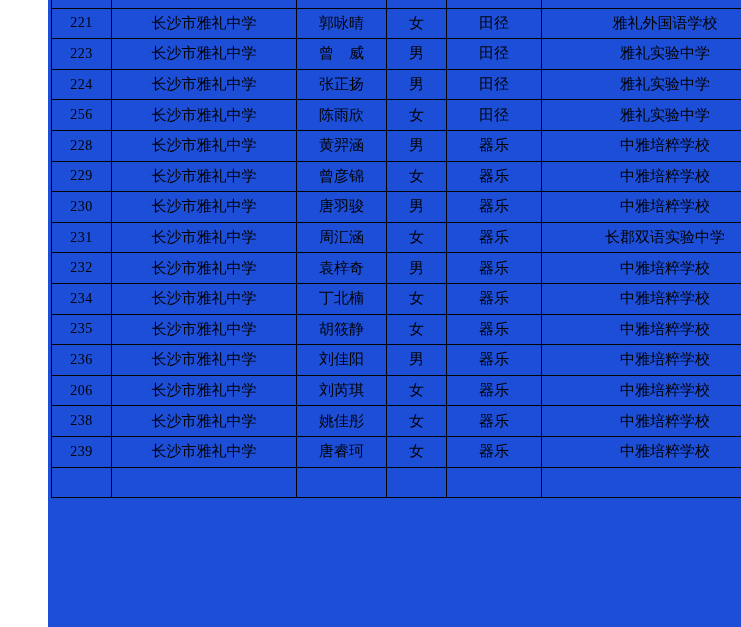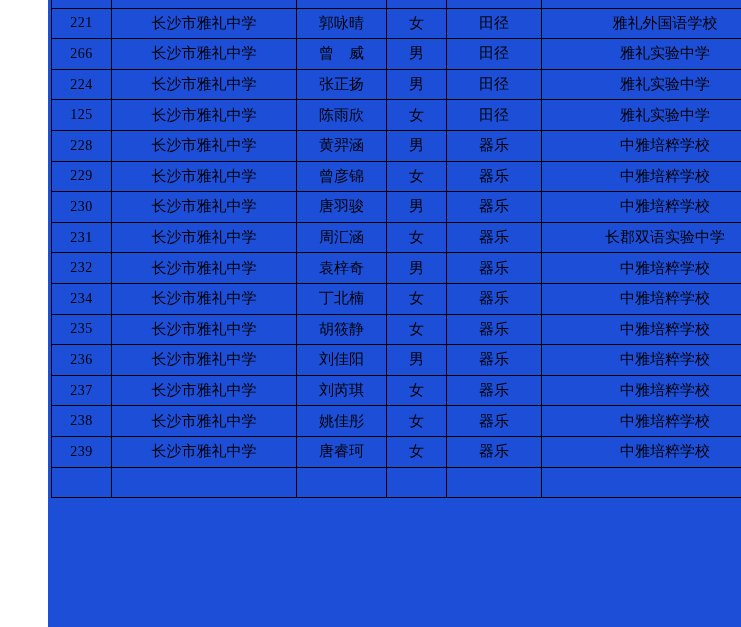--- a/index.html
+++ b/index.html
@@ -64,37 +64,37 @@
 
       <tr>
       <td class="c-index">221</td>
       <td>长沙市雅礼中学</td>
       <td>郭咏晴</td>
       <td>女</td>
       <td>田径</td>
       <td>雅礼外国语学校</td>
     </tr>
         <tr>
-      <td class="c-index">266</td>
+      <td class="c-index">223</td>
       <td>长沙市雅礼中学</td>
       <td>曾　威</td>
       <td>男</td>
       <td>田径</td>
       <td>雅礼实验中学</td>
     </tr>
         <tr>
       <td class="c-index">224</td>
       <td>长沙市雅礼中学</td>
       <td>张正扬</td>
       <td>男</td>
       <td>田径</td>
       <td>雅礼实验中学</td>
     </tr>
         <tr>
-      <td class="c-index">125</td>
+      <td class="c-index">256</td>
       <td>长沙市雅礼中学</td>
       <td>陈雨欣</td>
       <td>女</td>
       <td>田径</td>
       <td>雅礼实验中学</td>
     </tr>
         <tr>
       <td class="c-index">228</td>
       <td>长沙市雅礼中学</td>
       <td>黄羿涵</td>
@@ -152,21 +152,21 @@
     </tr>
         <tr>
       <td class="c-index">236</td>
       <td>长沙市雅礼中学</td>
       <td>刘佳阳</td>
       <td>男</td>
       <td>器乐</td>
       <td>中雅培粹学校</td>
     </tr>
         <tr>
-      <td class="c-index">237</td>
+      <td class="c-index">206</td>
       <td>长沙市雅礼中学</td>
       <td>刘芮琪</td>
       <td>女</td>
       <td>器乐</td>
       <td>中雅培粹学校</td>
     </tr>
         <tr>
       <td class="c-index">238</td>
       <td>长沙市雅礼中学</td>
       <td>姚佳彤</td>

